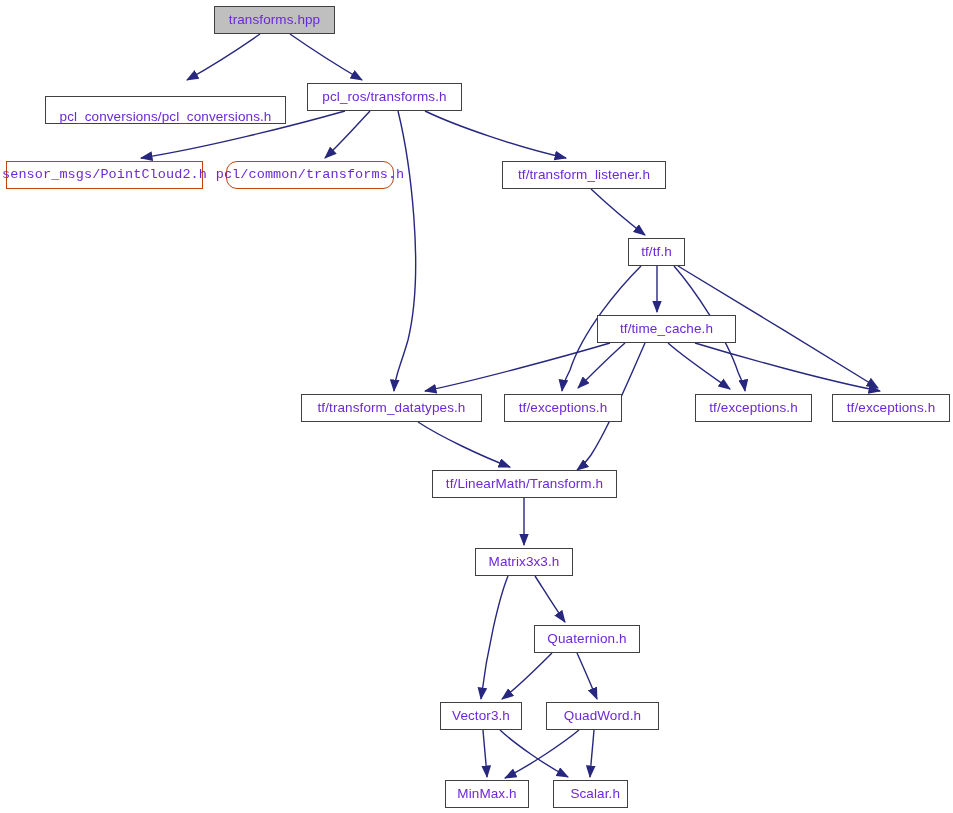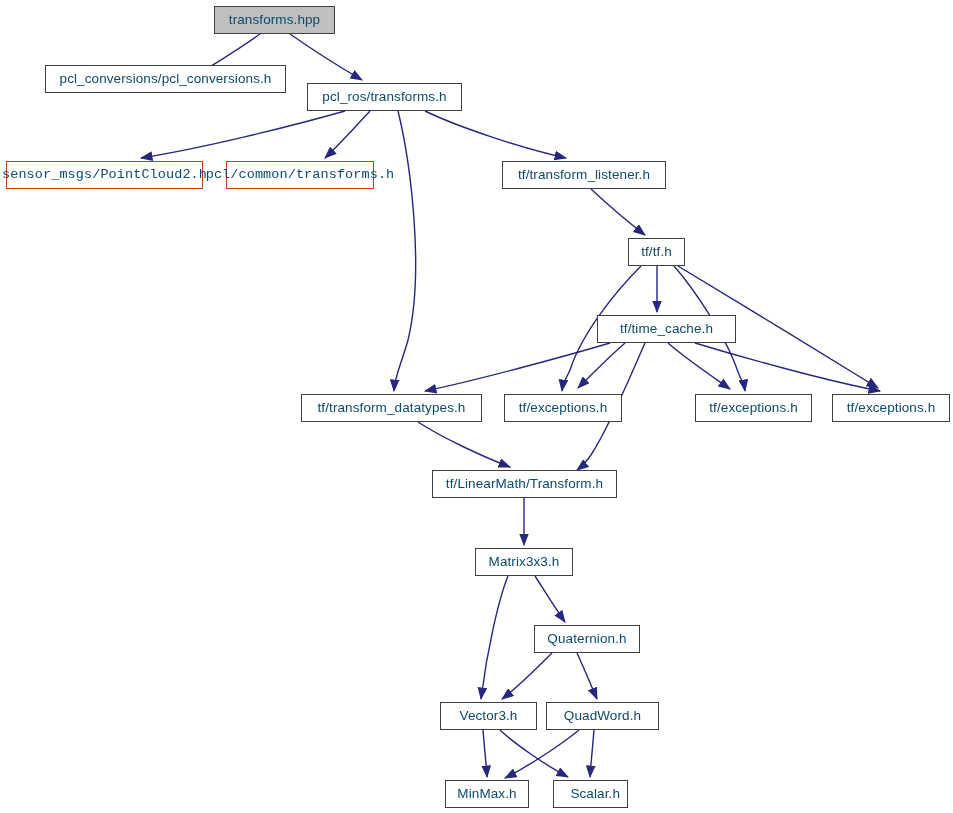--- a/index.html
+++ b/index.html
@@ -26,21 +26,21 @@
   }
   .node {
     position: absolute;
     box-sizing: border-box;
     display: flex;
     align-items: center;
     justify-content: center;
     height: 28px;
     background: #ffffff;
     border: 1px solid #404040;
-    color: #0c4a6e;
+    color: #6d28d9;
     font-size: 13.5px;
     line-height: 1;
     white-space: nowrap;
     letter-spacing: 0.1px;
   }
   .node.root {
     background: #bfbfbf;
     border: 1px solid #404040;
   }
   .node.external {
@@ -92,30 +92,30 @@
         <path d="M 500,730 C 515,744 545,765 568,777" fill="none" stroke="#27277f" stroke-width="1.4" marker-end="url(#arrowhead)"></path>
         <path d="M 579,730 C 562,744 529,766 505,778" fill="none" stroke="#27277f" stroke-width="1.4" marker-end="url(#arrowhead)"></path>
         <path d="M 594,730 C 593,743 591,762 590,777" fill="none" stroke="#27277f" stroke-width="1.4" marker-end="url(#arrowhead)"></path>
       </g>
   </svg>
 
   <div id="nodes-layer">
       <div class="node root" style="left: 214px; top: 6px; width: 121px;">
         <span class="label">transforms.hpp</span>
       </div>
-      <div class="node" style="left: 45px; top: 65px; width: 241px;">
+      <div class="node" style="left: 45px; top: 96px; width: 241px; align-items: flex-end;">
         <span class="label">pcl_conversions/pcl_conversions.h</span>
       </div>
       <div class="node" style="left: 307px; top: 83px; width: 155px;">
         <span class="label">pcl_ros/transforms.h</span>
       </div>
       <div class="node external" style="left: 6px; top: 161px; width: 197px;">
         <span class="label">sensor_msgs/PointCloud2.h</span>
       </div>
-      <div class="node external" style="left: 226px; top: 161px; width: 148px;">
+      <div class="node external" style="left: 226px; top: 161px; width: 168px; border-radius: 11px;">
         <span class="label">pcl/common/transforms.h</span>
       </div>
       <div class="node" style="left: 502px; top: 161px; width: 164px;">
         <span class="label">tf/transform_listener.h</span>
       </div>
       <div class="node" style="left: 628px; top: 238px; width: 57px;">
         <span class="label">tf/tf.h</span>
       </div>
       <div class="node" style="left: 597px; top: 315px; width: 139px;">
         <span class="label">tf/time_cache.h</span>
@@ -134,21 +134,21 @@
       </div>
       <div class="node" style="left: 432px; top: 470px; width: 185px;">
         <span class="label">tf/LinearMath/Transform.h</span>
       </div>
       <div class="node" style="left: 475px; top: 548px; width: 98px;">
         <span class="label">Matrix3x3.h</span>
       </div>
       <div class="node" style="left: 516px; top: 625px; width: 106px; margin-left: 18px;">
         <span class="label">Quaternion.h</span>
       </div>
-      <div class="node" style="left: 440px; top: 702px; width: 97px;">
+      <div class="node" style="left: 440px; top: 702px; width: 82px;">
         <span class="label">Vector3.h</span>
       </div>
       <div class="node" style="left: 546px; top: 702px; width: 113px;">
         <span class="label">QuadWord.h</span>
       </div>
       <div class="node" style="left: 445px; top: 780px; width: 84px;">
         <span class="label">MinMax.h</span>
       </div>
       <div class="node" style="left: 553px; top: 780px; width: 75px; justify-content: flex-end;">
         <span class="label">Scalar.h</span>

